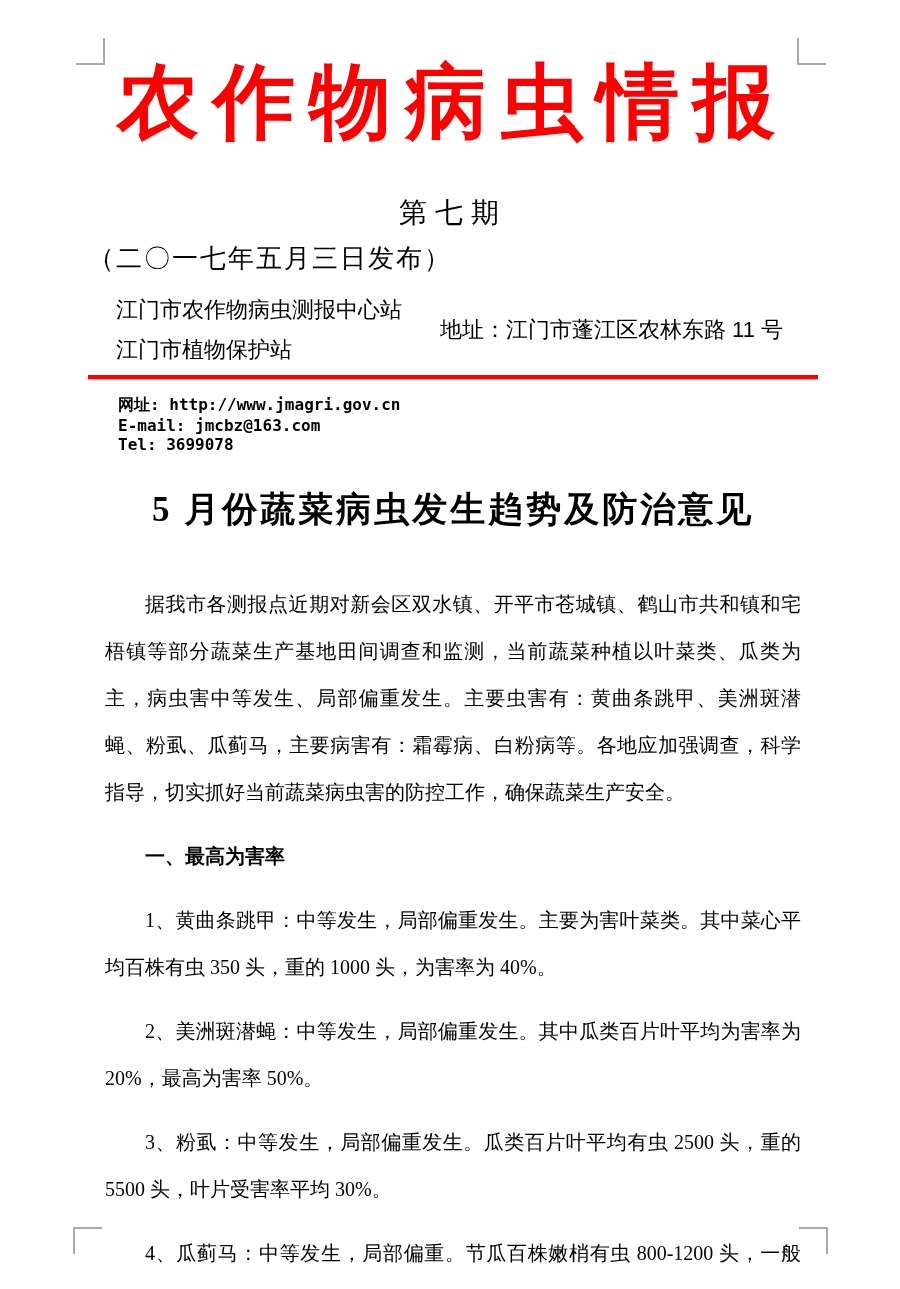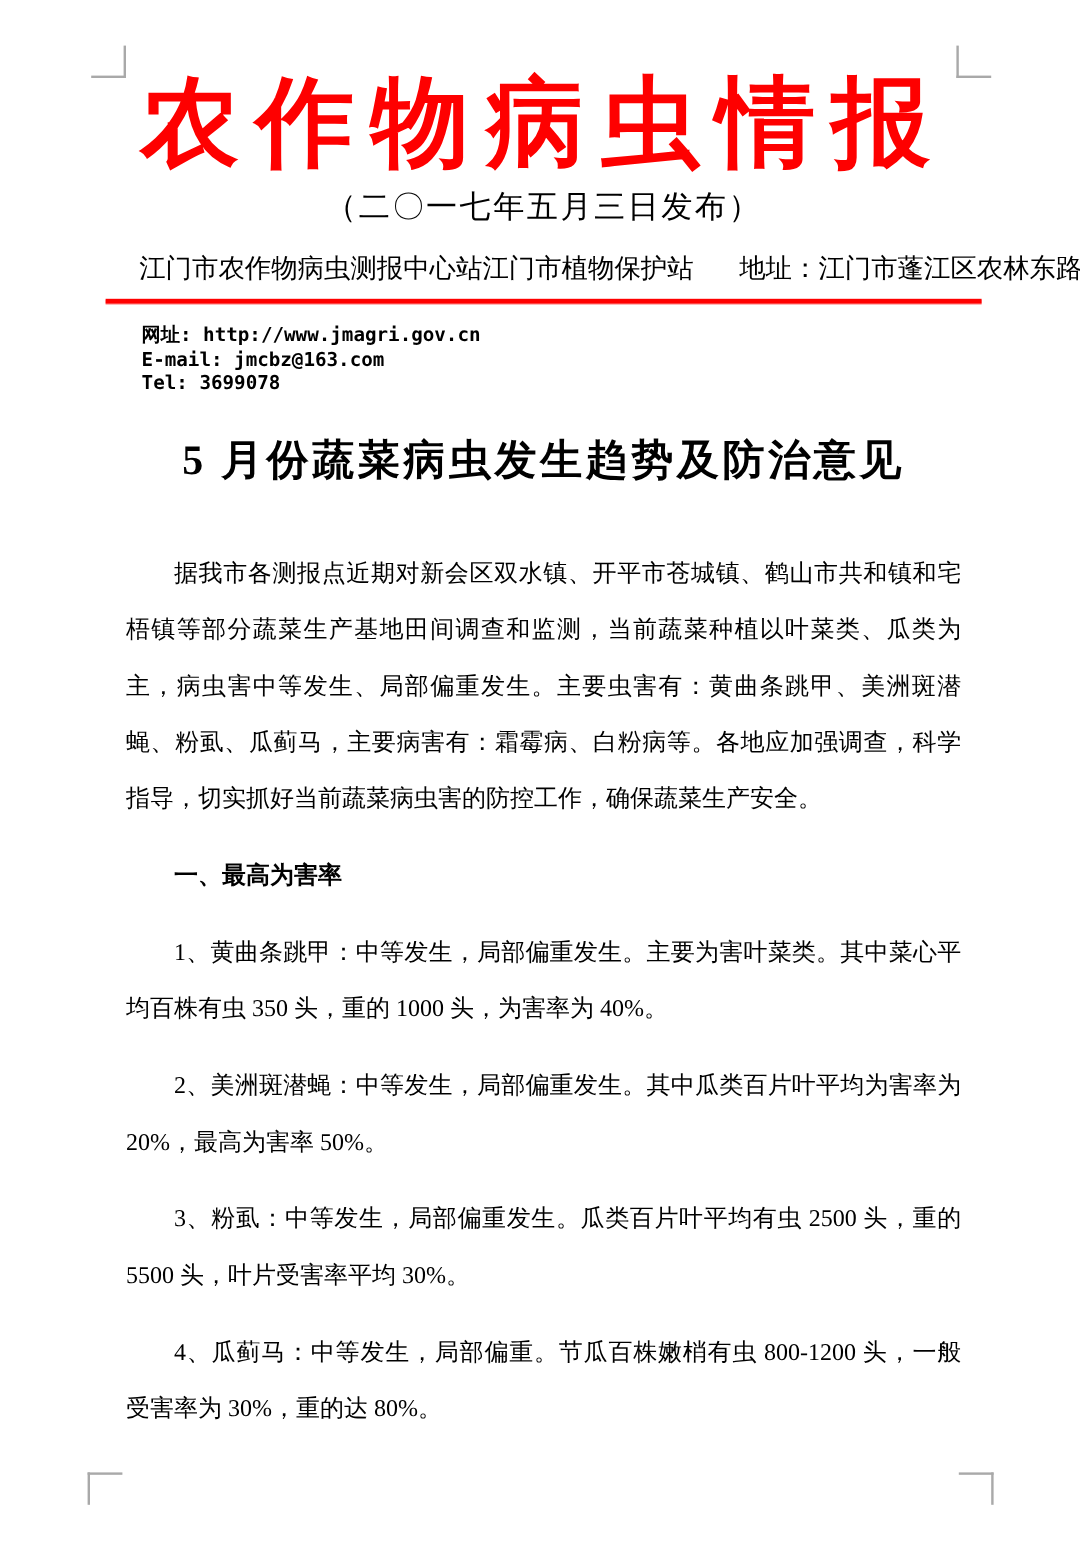--- a/index.html
+++ b/index.html
@@ -33,32 +33,32 @@
   }
   .issue-line {
     margin-top: 48px;
     text-align: center;
     font-size: 28px;
     letter-spacing: 8px;
     font-family: "Liberation Sans", sans-serif;
   }
   .date-line {
     margin-top: 9px;
-    text-align: center;
+    text-align: left;
     font-size: 26px;
     letter-spacing: 2px;
     font-family: "Liberation Sans", sans-serif;
   }
   .info-row {
     margin-top: 14px;
     display: flex;
     align-items: center;
     font-family: "Liberation Sans", sans-serif;
   }
-  .org-col { padding-left: 28px; display: flex; flex-direction: row; }
+  .org-col { padding-left: 28px; display: flex; flex-direction: column; }
   .org-col .org-line { font-size: 22px; line-height: 40px; white-space: nowrap; }
   .addr-col { margin-left: 38px; font-size: 22px; white-space: nowrap; }
 
   .red-rule {
     margin-top: 5px;
     height: 4px;
     background: #ff0000;
     box-shadow: 0 1px 0 rgba(255,0,0,0.35);
   }
   .contact-row {
@@ -100,20 +100,21 @@
 
   <div class="corner tl"></div>
   <div class="corner tr"></div>
   <div class="corner bl"></div>
   <div class="corner br"></div>
 
   <div class="content">
 
     <div class="masthead-title">农作物病虫情报</div>
 
+    <div class="issue-line">第七期</div>
 
     <div class="date-line">（二〇一七年五月三日发布）</div>
 
     <div class="info-row">
       <div class="org-col">
         <span class="org-line">江门市农作物病虫测报中心站</span>
         <span class="org-line">江门市植物保护站</span>
       </div>
       <div class="addr-col">地址：江门市蓬江区农林东路 11 号</div>
     </div>

